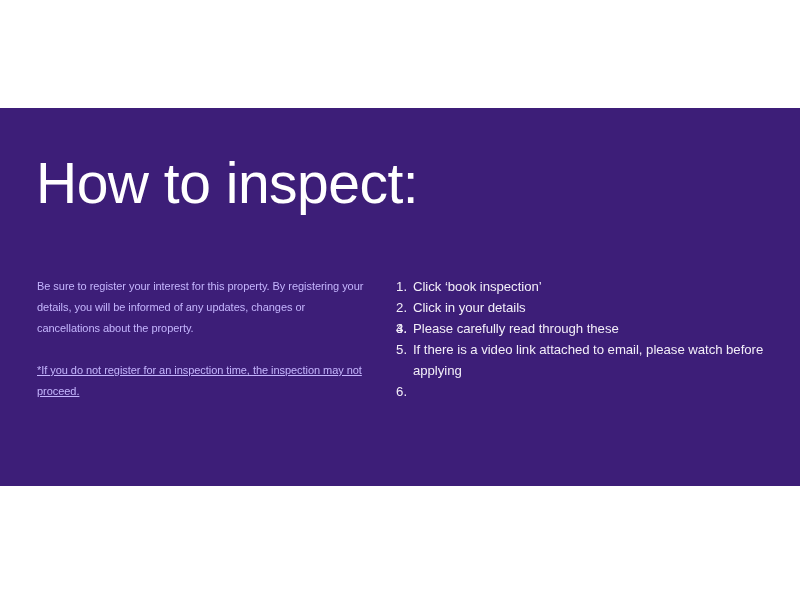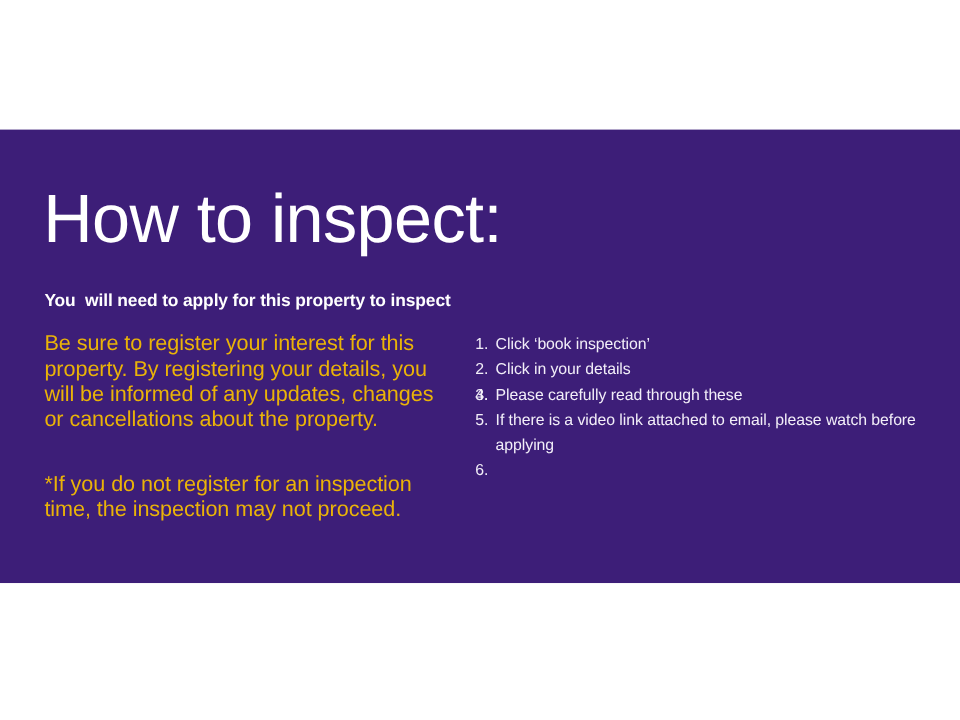--- a/index.html
+++ b/index.html
@@ -87,28 +87,29 @@
   }
   .col-right {
     position: absolute;
     left: 393px;
     top: 0;
     width: 390px;
   }
 
   .para {
     margin: 0;
-    font-size: 18px;
+    font-size: 11px;
     font-weight: 400;
     line-height: 21px;
-    color: #eab308;
+    color: #c4b5fd;
     letter-spacing: -0.05px;
   }
   .para + .para {
-    margin-top: 33px;
+    margin-top: 21px;
+    text-decoration: underline;
   }
 
   
   ol.steps {
     margin: 0;
     padding: 0;
     list-style: none;
   }
   ol.steps li {
     position: relative;
@@ -146,21 +147,20 @@
 <body>
 
 <div id="stage">
 
   <div class="letterbox top"></div>
 
   <div id="banner">
 
     <h1 id="heading">How to inspect:</h1>
 
-    <p id="subheading">You  will need to apply for this property to inspect</p>
 
     <div id="columns">
 
       <div class="col-left">
         <p class="para">Be sure to register your interest for this property. By registering your details, you will be informed of any updates, changes or cancellations about the property.</p>
         <p class="para">*If you do not register for an inspection time, the inspection may not proceed.</p>
       </div>
 
       <div class="col-right">
         <ol class="steps">

